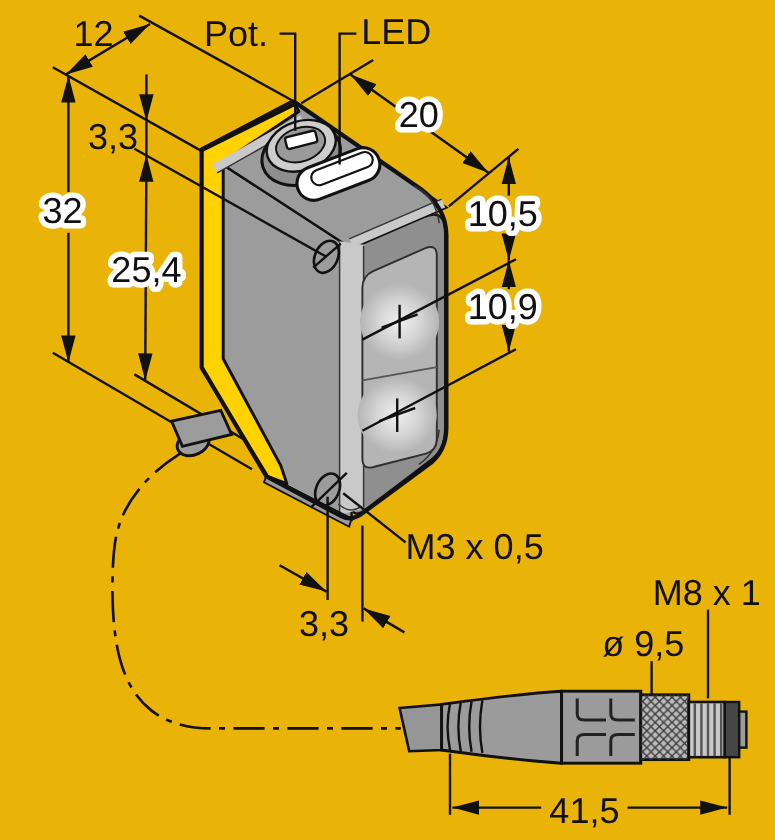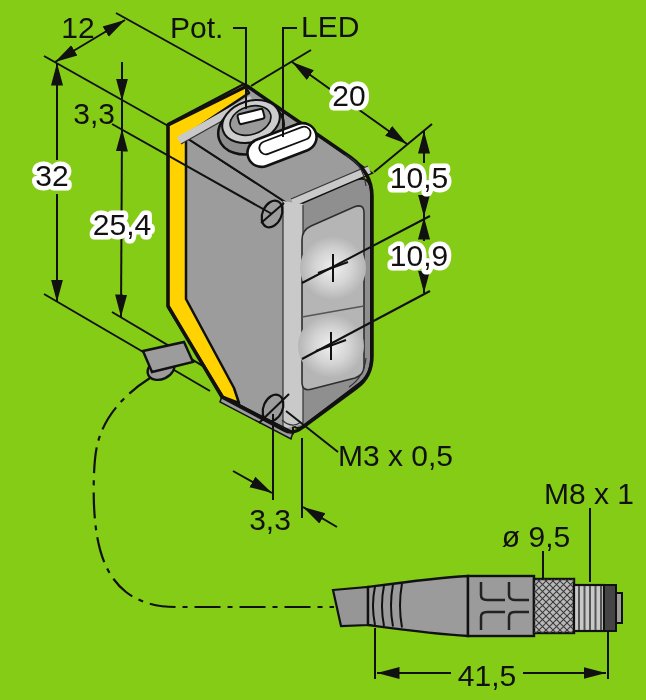--- a/index.html
+++ b/index.html
@@ -1,16 +1,16 @@
 <!DOCTYPE html>
 <html><head>
 <meta charset="utf-8">
 <style>
   html,body { margin:0; padding:0; background:#fff; }
-  .stage { width:646px; height:700px; position:relative; background:#84cc16; }
+  .stage { width:646px; height:700px; position:relative; background:#eab308; }
   svg { display:block; }
   text {
     font-family:"Liberation Sans", sans-serif;
     font-size:30px;
     fill:#111;
   }
   text.halo {
     paint-order: stroke;
     stroke:#fff;
     stroke-width:9px;

